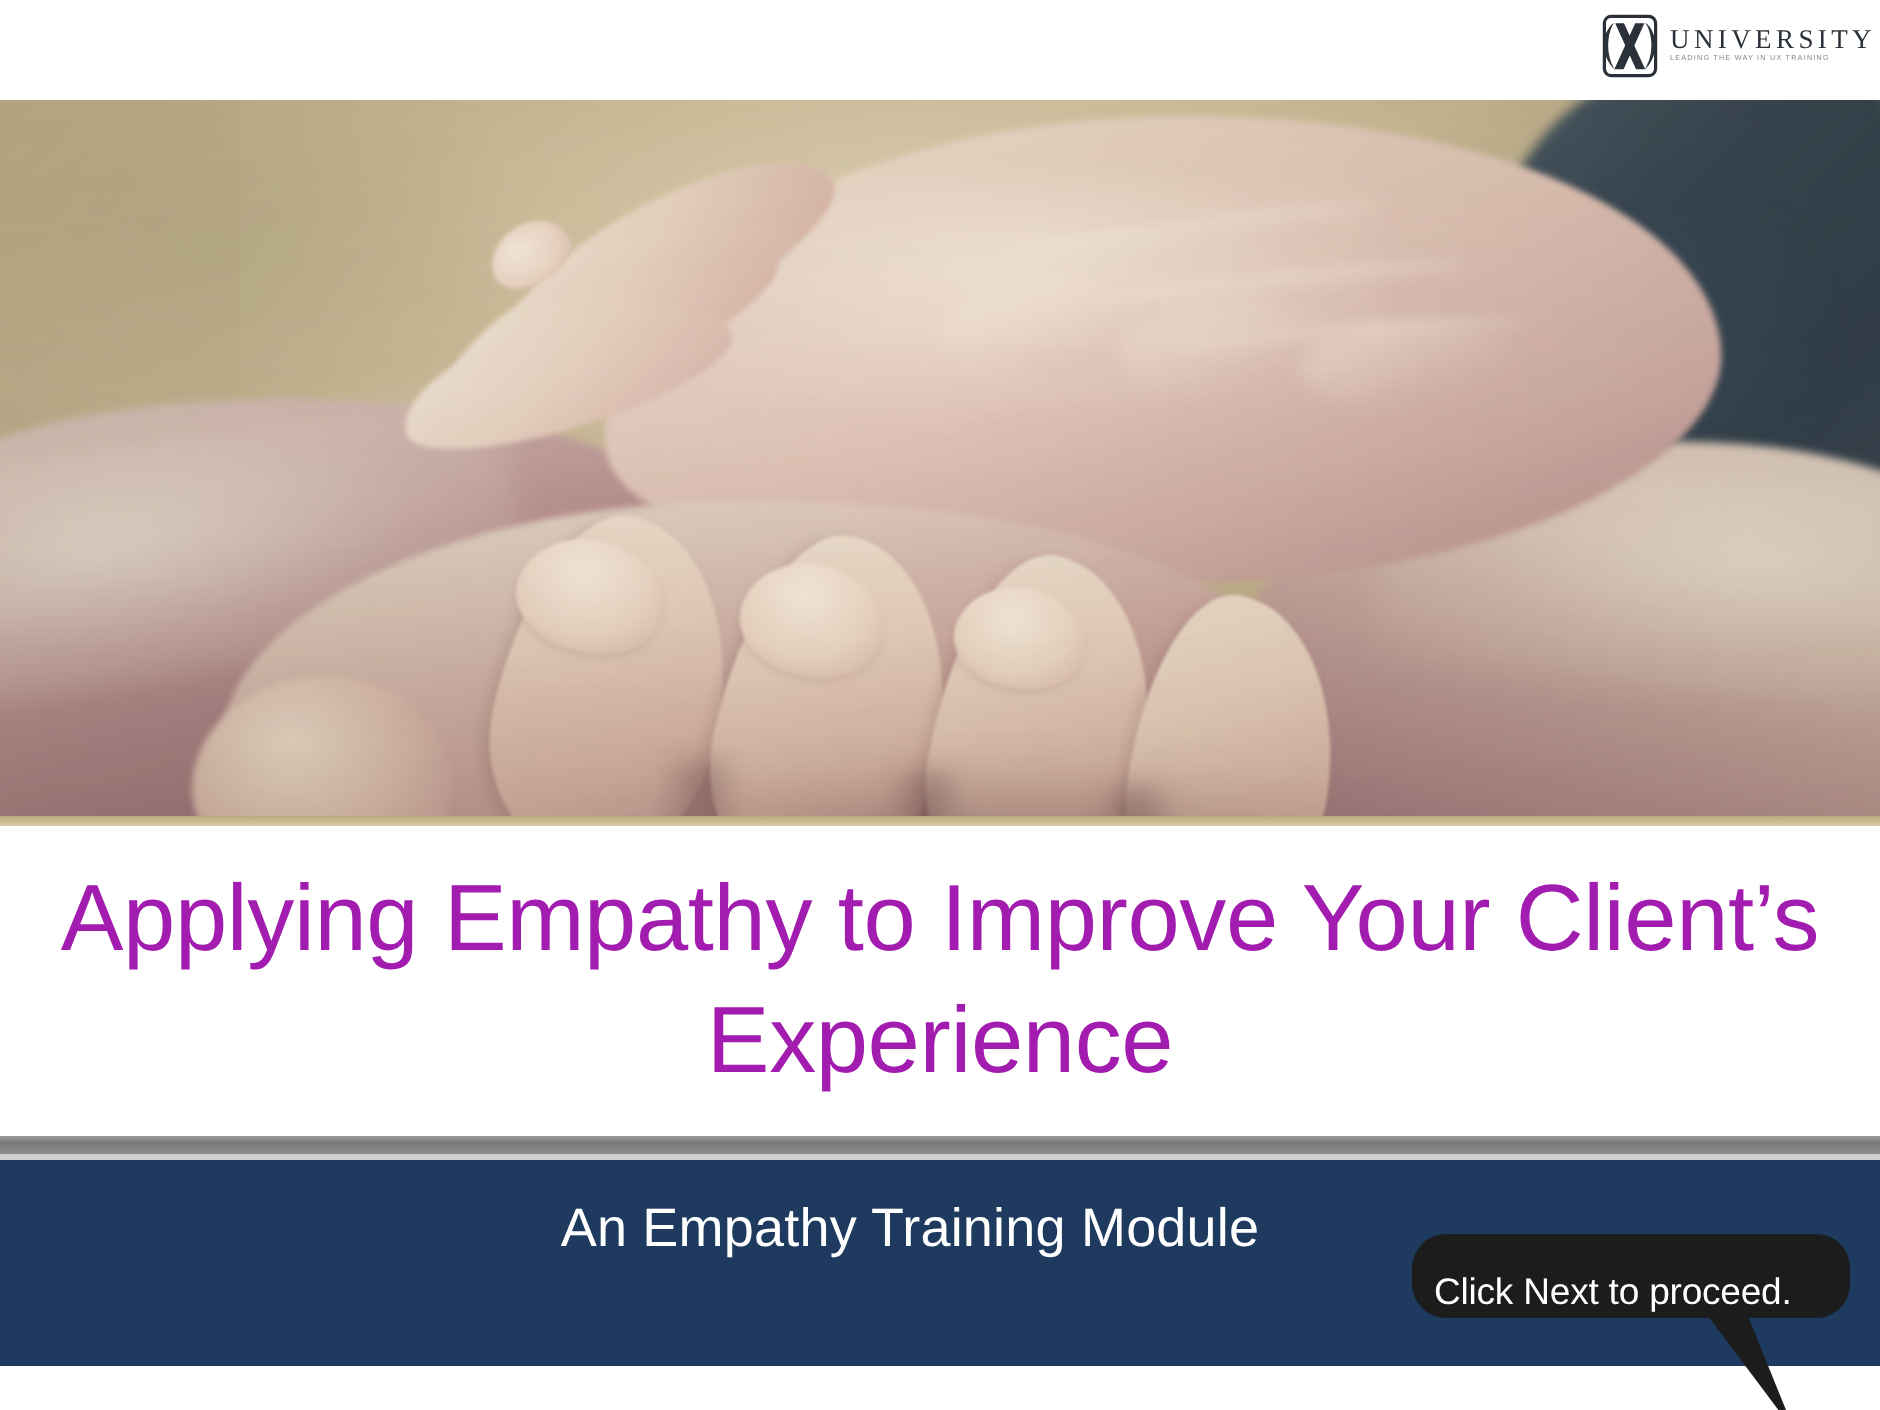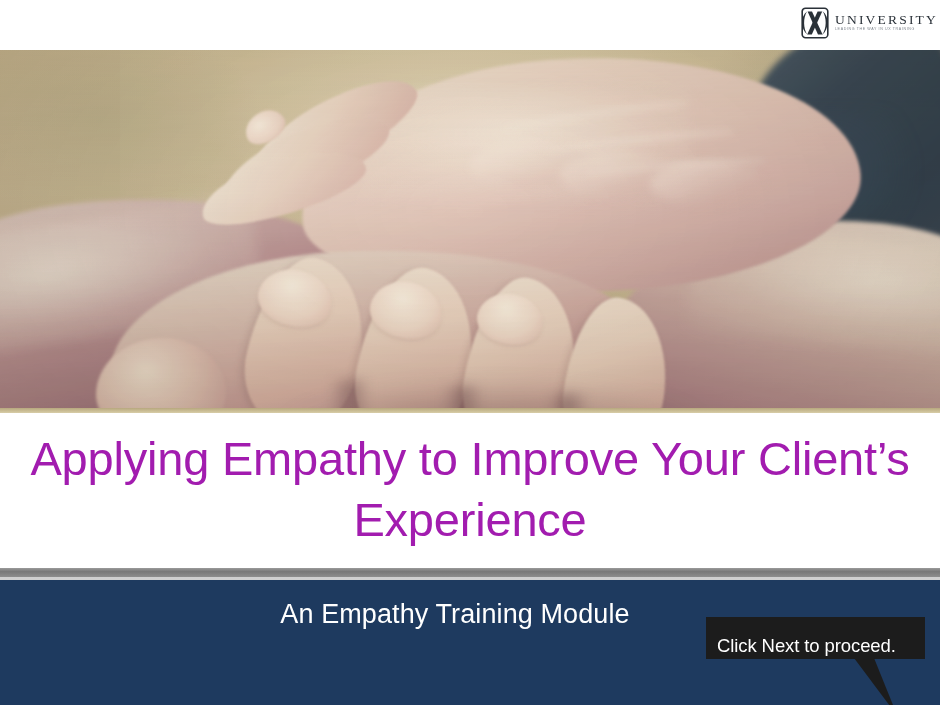--- a/index.html
+++ b/index.html
@@ -335,21 +335,21 @@
     position: absolute;
     left: 0; top: 577px;
     width: 940px; height: 3px;
     background: #cfcfcf;
   }
 
   
   .footer {
     position: absolute;
     left: 0; top: 580px;
-    width: 940px; height: 125px;
+    width: 940px; height: 103px;
     background: #1e3a5f;
   }
   .subtitle {
     position: absolute;
     left: 0; top: 19px;
     width: 940px;
     text-align: center;
     padding-right: 30px;
     box-sizing: border-box;
     font-family: "Liberation Sans", sans-serif;
@@ -361,21 +361,21 @@
   
   .callout {
     position: absolute;
     left: 706px; top: 617px;
     width: 219px;
     z-index: 20;
   }
   .callout-bubble {
     position: relative;
     background: #1c1c1c;
-    border-radius: 0;
+    border-radius: 17px;
     padding: 24px 9px 9px 11px;
     box-sizing: border-box;
     height: 42px;
     display: flex;
     align-items: center;
   }
   .callout-text {
     font-family: "Liberation Sans", sans-serif;
     font-size: 18.5px;
     color: #ffffff;

